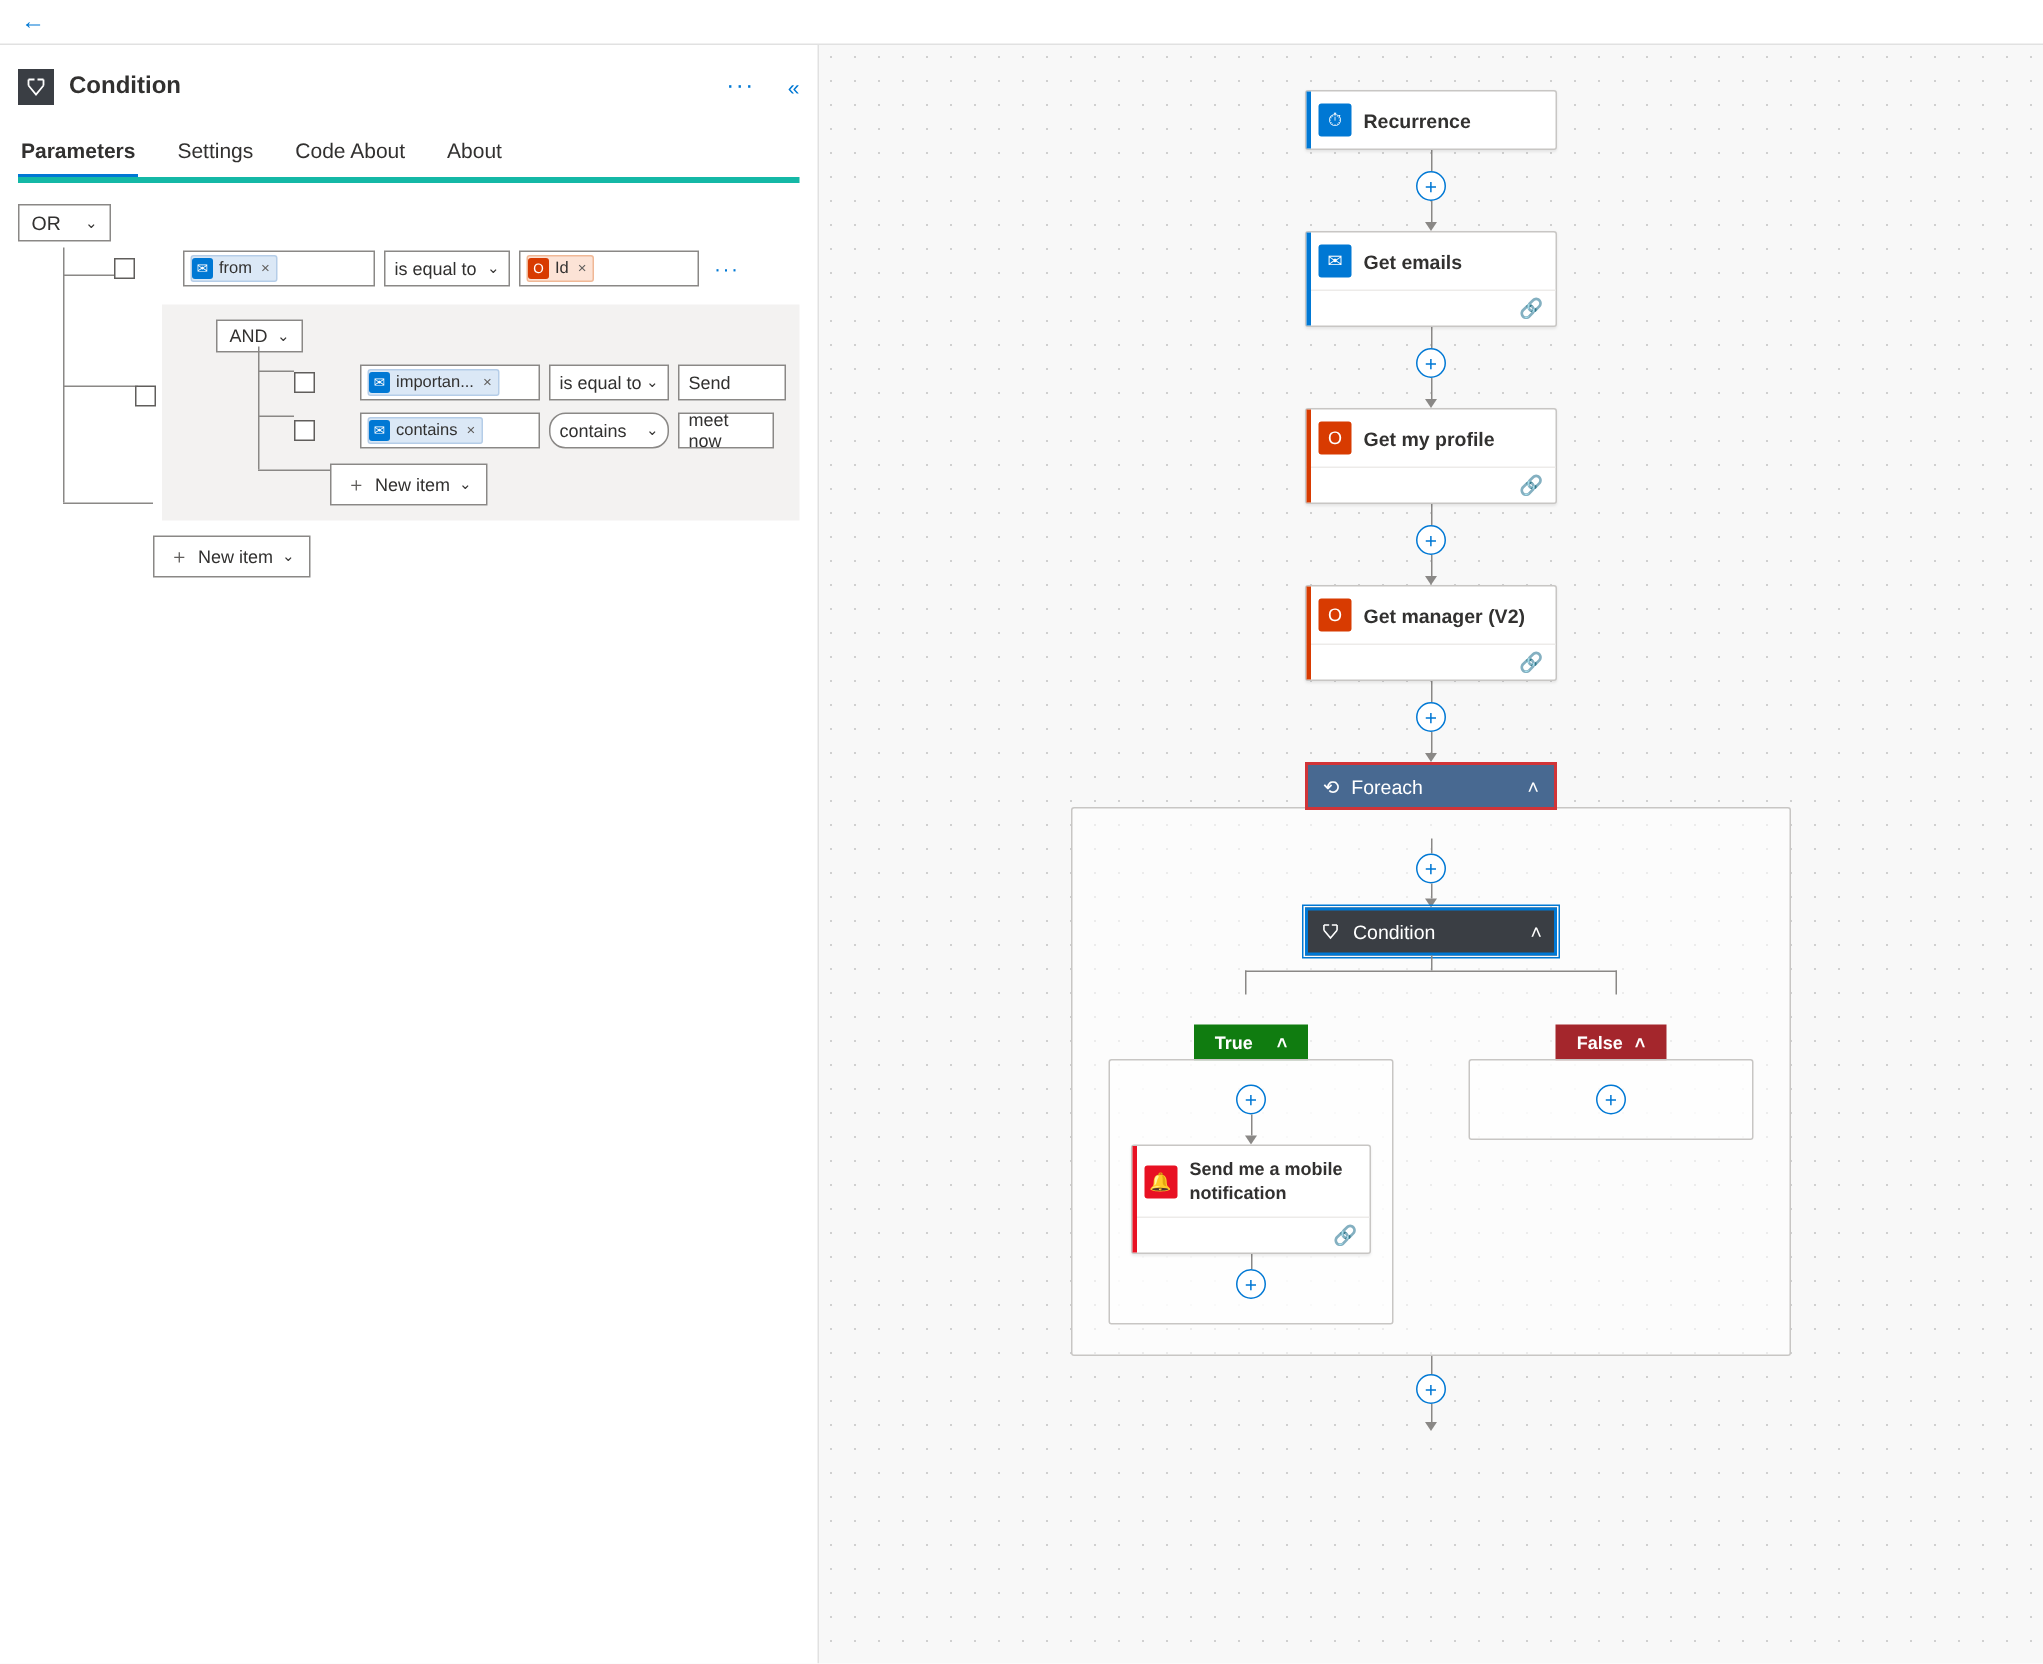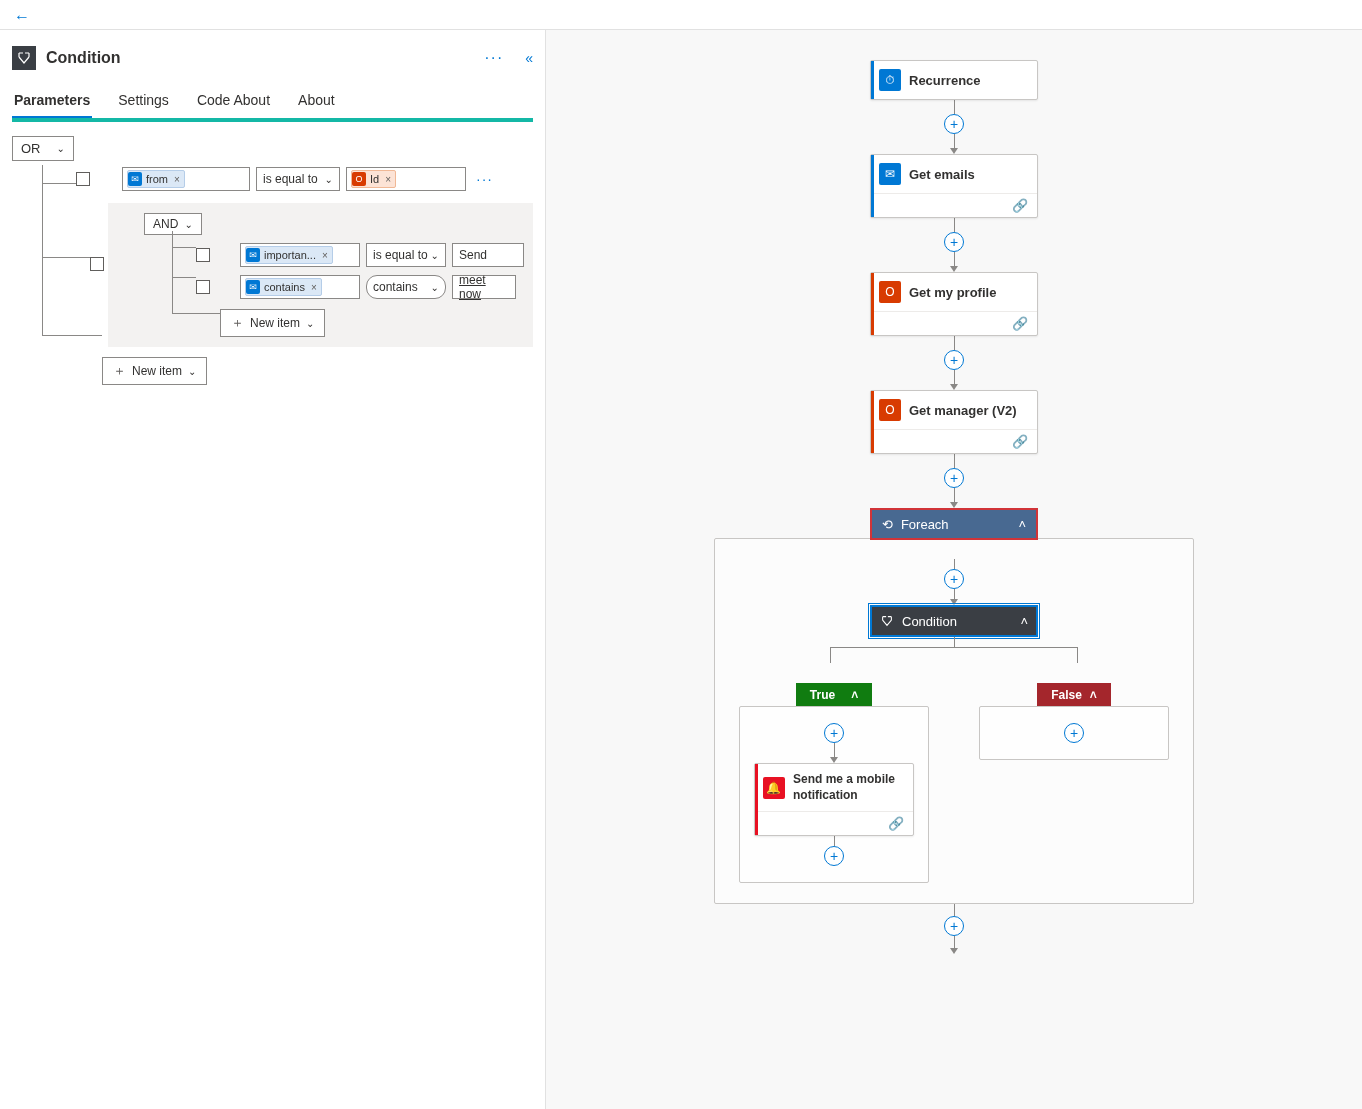--- a/index.html
+++ b/index.html
@@ -178,21 +178,21 @@
             <div class="token">
               <span class="ticon blue">✉</span>
               <span class="tx">contains</span>
               <span class="close">×</span>
             </div>
           </div>
           <div class="op-select" style="width:80px;border-radius:11px;">
             <span>contains</span>
               <span class="chev">⌄</span>
           </div>
-          <div class="val-input" style="width:64px;text-decoration:underline;">meet now</div>
+          <div class="val-input" style="width:64px;">meet now</div>
         </div>
 
         <div class="new-item-btn" style="margin-left:112px; margin-top:8px; width:fit-content;">
           <span class="plus">＋</span>
             <span>New item</span>
             <span class="chev">⌄</span>
         </div>
       </div>
 
       <div class="new-item-btn" style="margin-left:90px; margin-top:10px; width:fit-content;">

